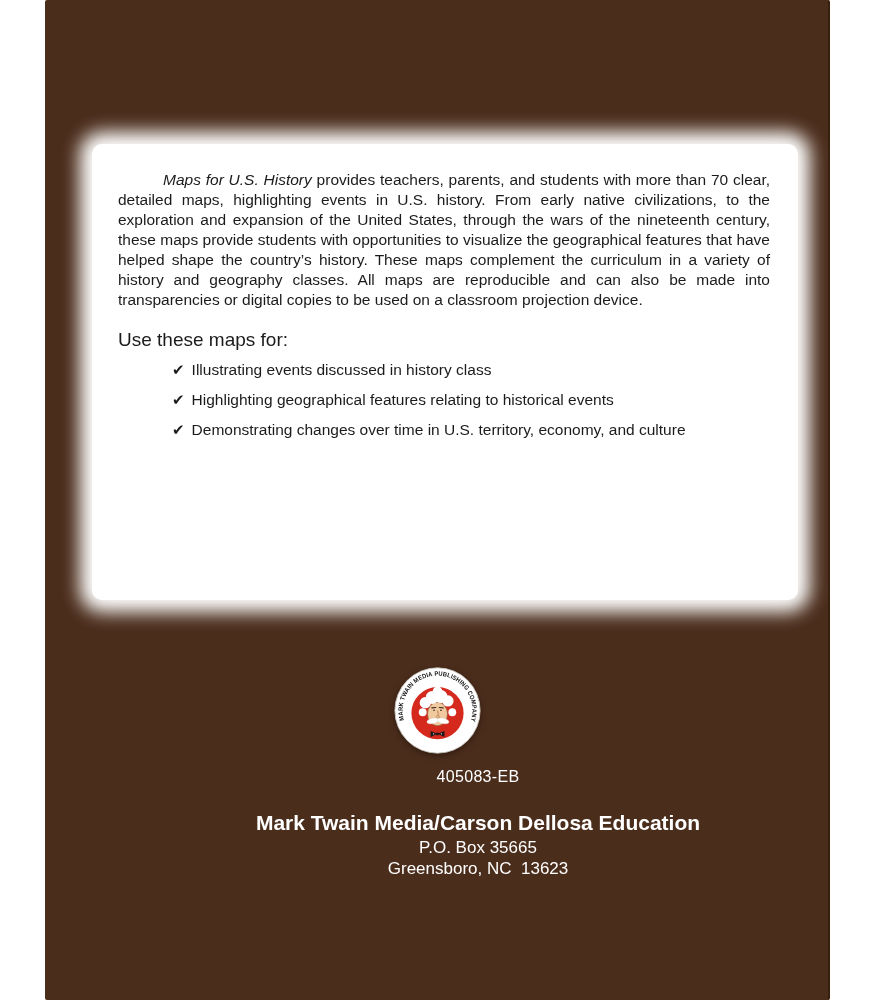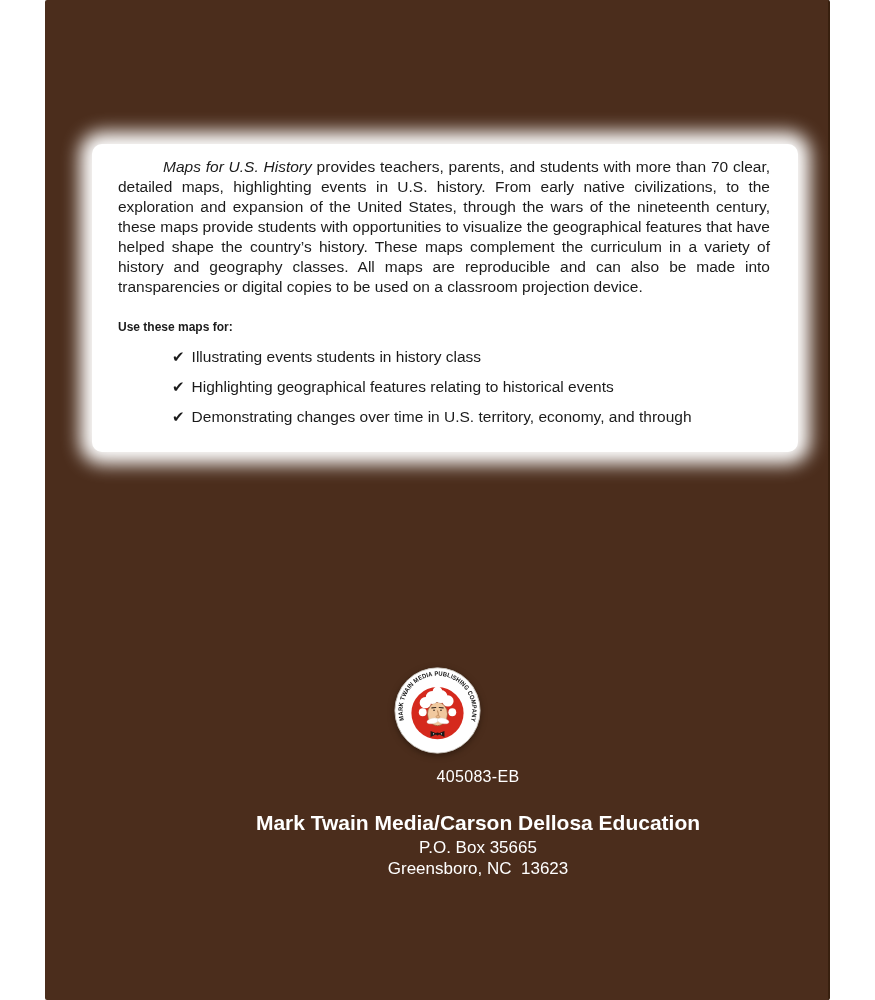--- a/index.html
+++ b/index.html
@@ -14,41 +14,40 @@
     position: absolute;
     left: 45px; top: 0; width: 783px; height: 1000px;
     background: var(--cover_bg, #4b2d1c);
     border-right: 2px solid var(--cover_edge, #38200f);
     border-radius: 2px;
   }
   
   .panel {
     position: absolute;
     left: 92px; top: 144px;
-    width: 706px; height: 308px;
+    width: 706px; height: 456px;
     background: var(--panel_bg, #ffffff);
     border-radius: 10px;
     box-shadow: 0 0 18px 12px var(--panel_bg, #ffffff);
     box-sizing: border-box;
-    padding: 13px 28px 0 26px;
+    padding: 26px 28px 0 26px;
     color: var(--body_text, #1b1b1b);
   }
   .intro {
     margin: 0;
     font-size: 15.5px;
     line-height: 20px;
     text-align: justify;
     text-indent: 45px;
   }
   .intro .booktitle { font-style: italic; }
   .list-heading {
     margin: 20px 0 0 0;
-    font-size: 12px;
+    font-size: 19px;
     line-height: 20px;
-    font-weight: bold;
   }
   .checklist {
     list-style: none;
     margin: 10px 0 0 0;
     padding: 0 0 0 54px;
   }
   .checklist li {
     font-size: 15.5px;
     line-height: 20px;
     margin-bottom: 10px;
@@ -96,23 +95,23 @@
 <body>
 
 <div class="cover"></div>
 
 <div class="panel">
   <p class="intro"><span class="booktitle">Maps for U.S. History</span><span> provides teachers, parents, and students with more than 70 clear, detailed maps, highlighting events in U.S. history. From early native civilizations, to the exploration and expansion of the United States, through the wars of the nineteenth century, these maps provide students with opportunities to visualize the geographical features that have helped shape the country’s history. These maps complement the curriculum in a variety of history and geography classes. All maps are reproducible and can also be made into transparencies or digital copies to be used on a classroom projection device.</span></p>
 
   <p class="list-heading">Use these maps for:</p>
 
   <ul class="checklist">
-    <li><span class="check">✔</span><span>Illustrating events students in history class</span></li>
+    <li><span class="check">✔</span><span>Illustrating events discussed in history class</span></li>
     <li><span class="check">✔</span><span>Highlighting geographical features relating to historical events</span></li>
-    <li><span class="check">✔</span><span>Demonstrating changes over time in U.S. territory, economy, and through</span></li>
+    <li><span class="check">✔</span><span>Demonstrating changes over time in U.S. territory, economy, and culture</span></li>
   </ul>
 
 </div>
 
 <div class="logo">
   <svg viewBox="0 0 100 100">
     <defs>
       <path id="ringPath" d="M 12.2 63 A 40 40 0 1 1 87.8 63" fill="none"></path>
     </defs>
 

